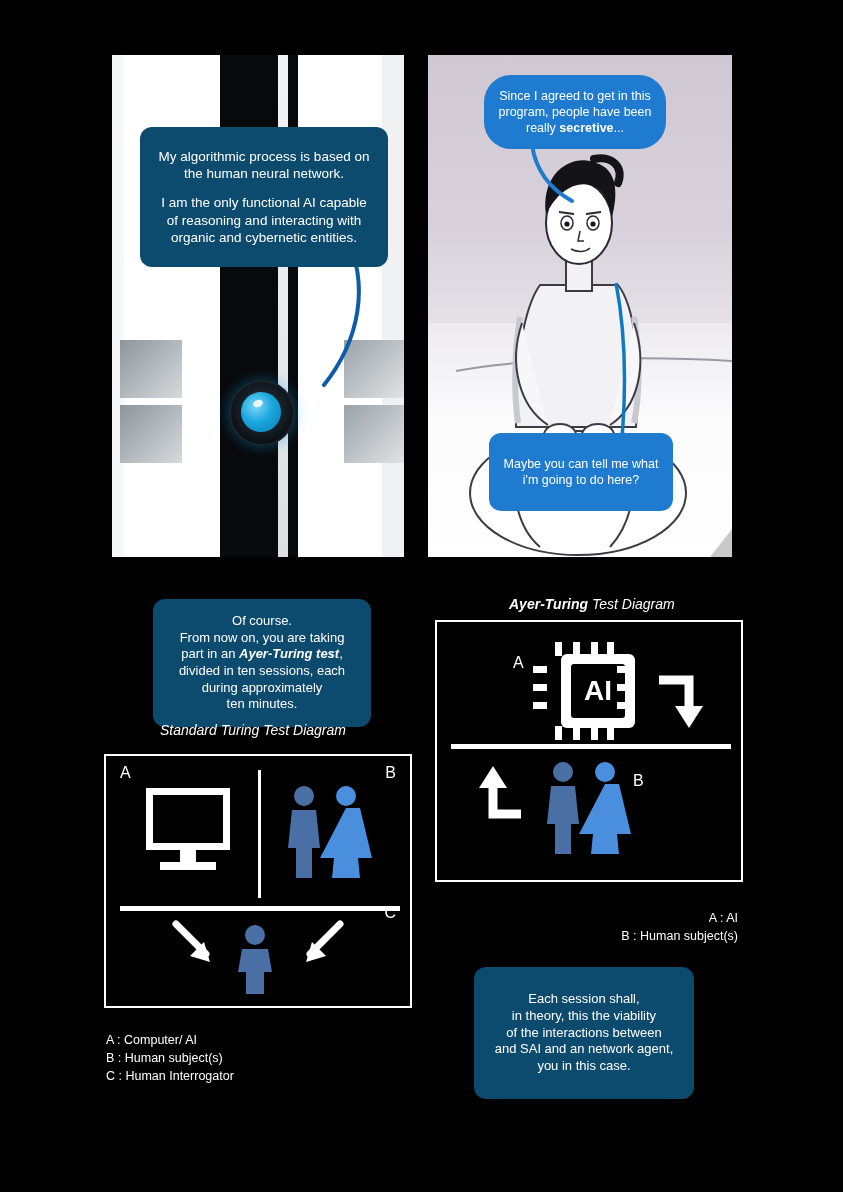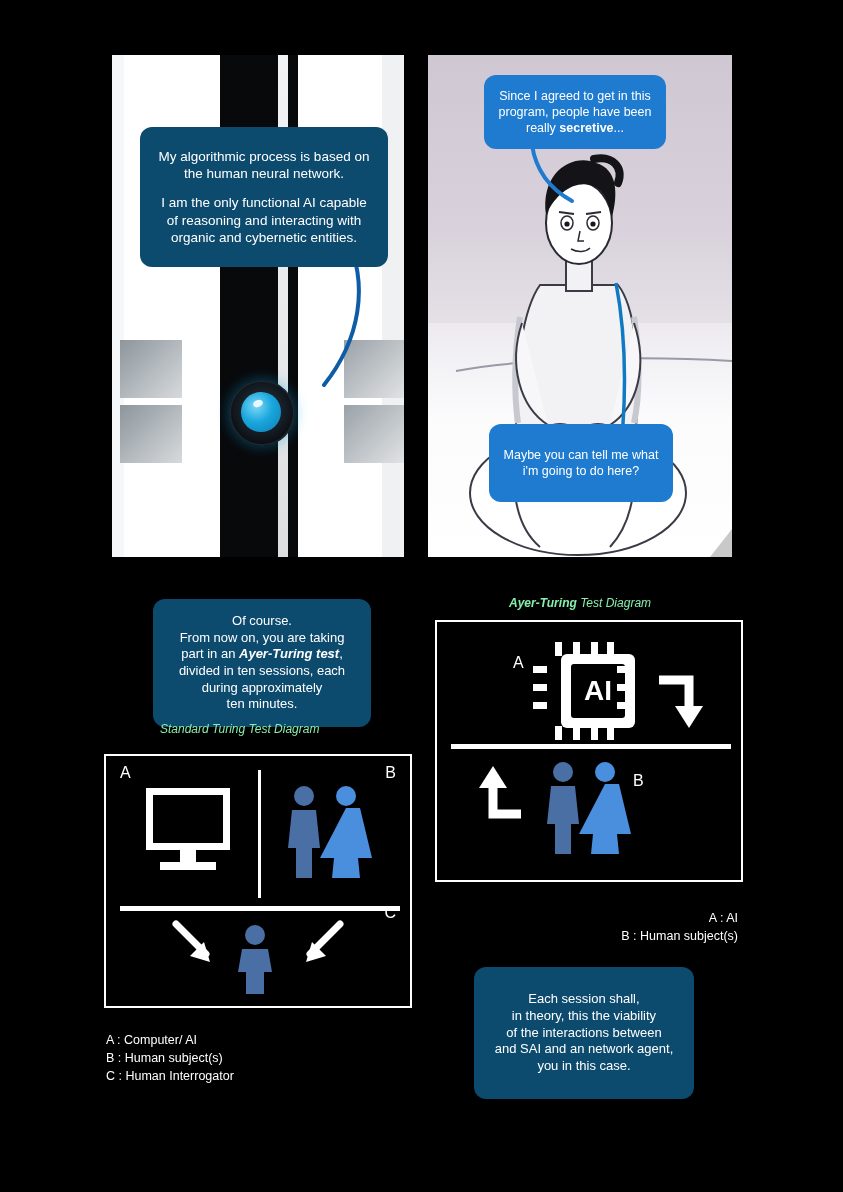--- a/index.html
+++ b/index.html
@@ -121,24 +121,24 @@
     padding: 16px 14px;
     font-size: 13.5px;
     display: flex; flex-direction: column; justify-content: center;
     gap: 12px;
   }
   #bubble-secretive {
     left: 484px; top: 75px;
     width: 182px; height: 74px;
     padding: 0 10px;
     font-size: 12.5px;
-    display: flex; align-items: center; justify-content: center;
+    display: flex; align-items: center; justify-content: center; border-radius: 27px;
   }
   #bubble-maybe {
-    left: 489px; top: 424px;
+    left: 489px; top: 433px;
     width: 184px; height: 78px;
     padding: 10px;
     font-size: 12.5px;
     display: flex; align-items: center; justify-content: center;
   }
   #bubble-ofcourse {
     left: 153px; top: 599px;
     width: 218px; height: 128px;
     padding: 12px 10px;
     font-size: 13px;
@@ -149,23 +149,23 @@
     width: 220px; height: 132px;
     padding: 12px 10px;
     font-size: 13px;
     display: flex; align-items: center; justify-content: center;
   }
   .tail-svg { position: absolute; overflow: visible; }
 
   
   .diagram-caption {
     position: absolute;
-    font-size: 12px;
+    font-size: 14px;
     font-style: italic;
-    color: #86efac;
+    color: #ffffff;
     white-space: nowrap;
   }
   .diagram-caption b { font-weight: bold; font-style: italic; }
   #caption-standard { left: 160px; top: 722px; }
   #caption-ayer { left: 509px; top: 596px; }
 
   
   .diagram-frame {
     position: absolute;
     background: #000000;

